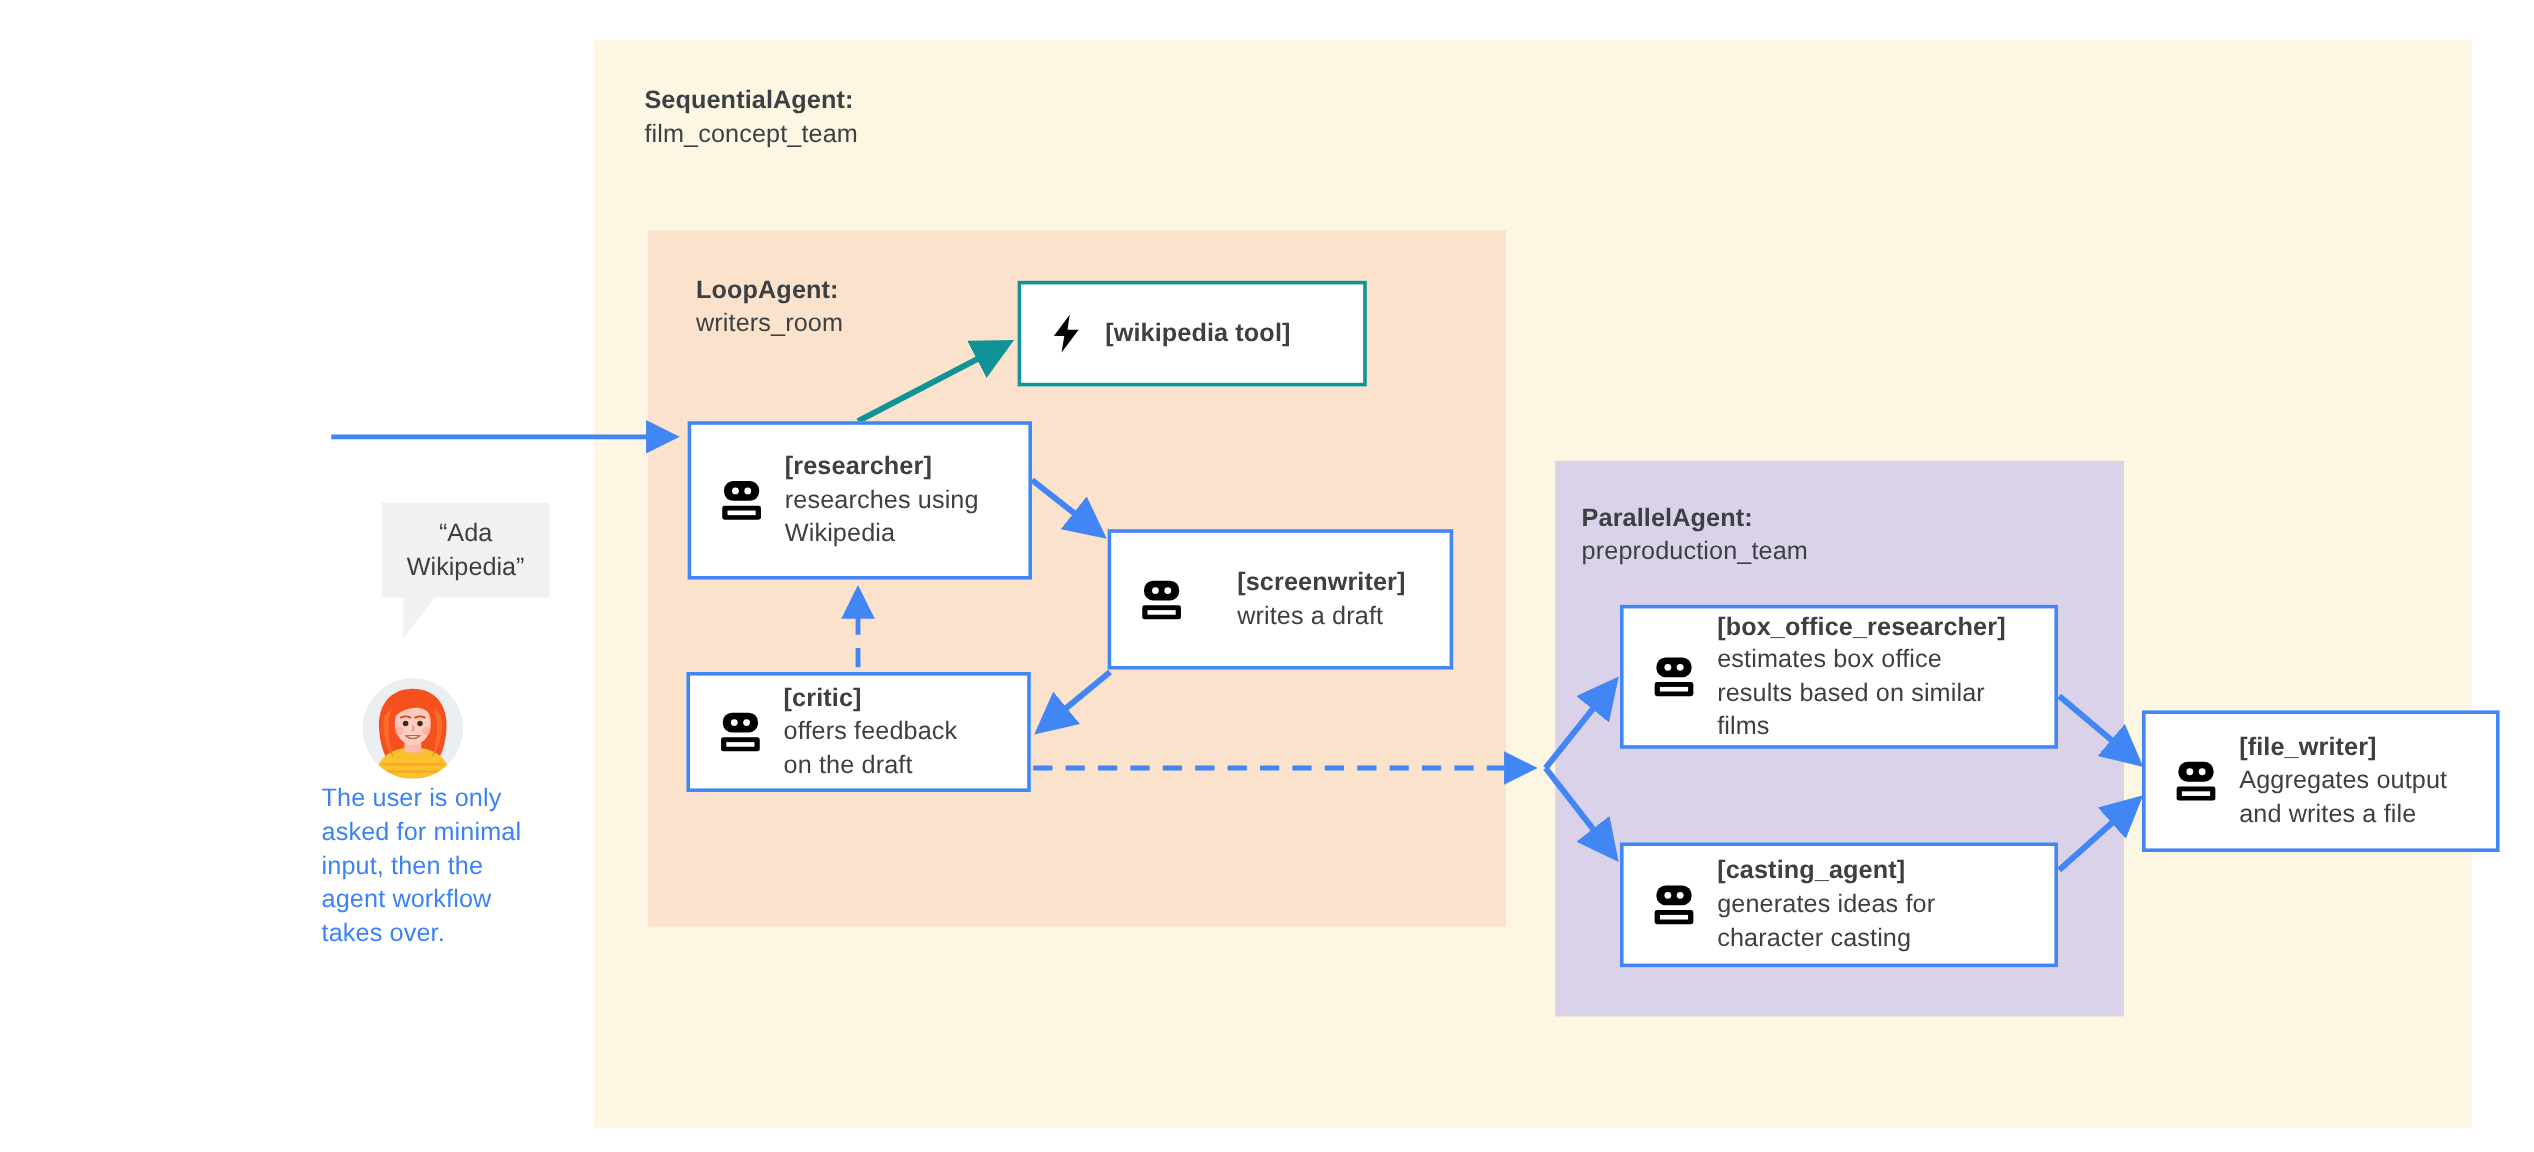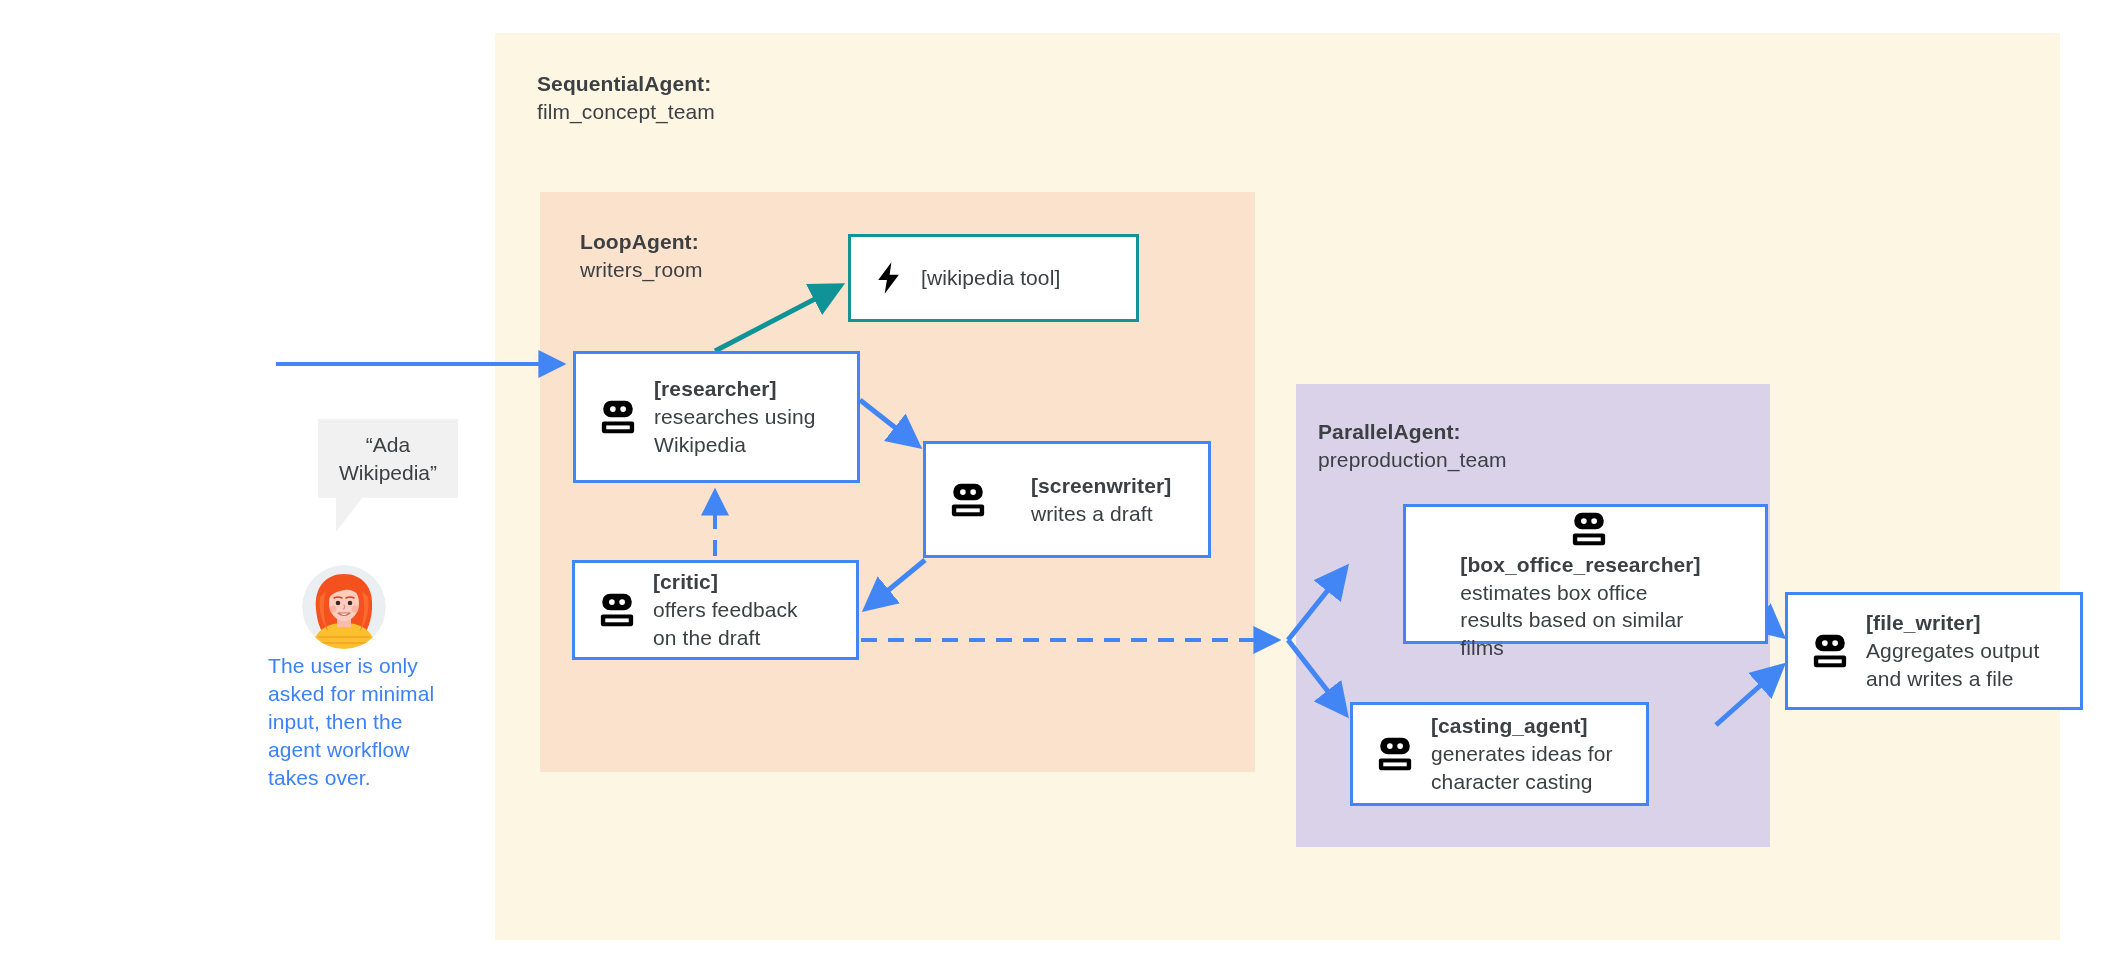--- a/index.html
+++ b/index.html
@@ -33,25 +33,25 @@
   }
   .card.tool{border-color:#129396;}
   .card .ico{flex:0 0 auto;margin-left:20px;margin-right:14px;display:flex;align-items:center;justify-content:center;}
   .card .txt{font-size:21px;line-height:1.32;color:#3c4043;letter-spacing:.1px;padding-right:10px;}
   .card .txt b{font-weight:700;display:block;}
   .card .txt i{font-style:normal;font-weight:400;display:block;}
 
   #card-greeter{left:48px;top:336px;width:226px;height:140px;}
   #card-researcher{left:573px;top:351px;width:287px;height:132px;}
   #card-wikipedia{left:848px;top:234px;width:291px;height:88px;align-items:center;}
-  #card-wikipedia .txt b{font-weight:400;text-align:right;}
+  #card-wikipedia .txt b{font-weight:700;text-align:right;}
   #card-screenwriter{left:923px;top:441px;width:288px;height:117px;gap:27px;}
   #card-critic{left:572px;top:560px;width:287px;height:100px;}
-  #card-box-office{left:1403px;top:504px;width:365px;height:140px;flex-direction:column;}
-  #card-casting{left:1350px;top:702px;width:299px;height:104px;}
+  #card-box-office{left:1350px;top:504px;width:365px;height:120px;}
+  #card-casting{left:1350px;top:702px;width:365px;height:104px;}
   #card-file-writer{left:1785px;top:592px;width:298px;height:118px;}
 
   
   #bubble{
     position:absolute;left:318px;top:419px;width:140px;height:79px;
     background:#f1f1f1;display:flex;align-items:center;justify-content:center;
     text-align:center;font-size:21px;line-height:1.3;color:#3c4043;
   }
   #bubble-tail{
     position:absolute;left:336px;top:498px;width:0;height:0;

